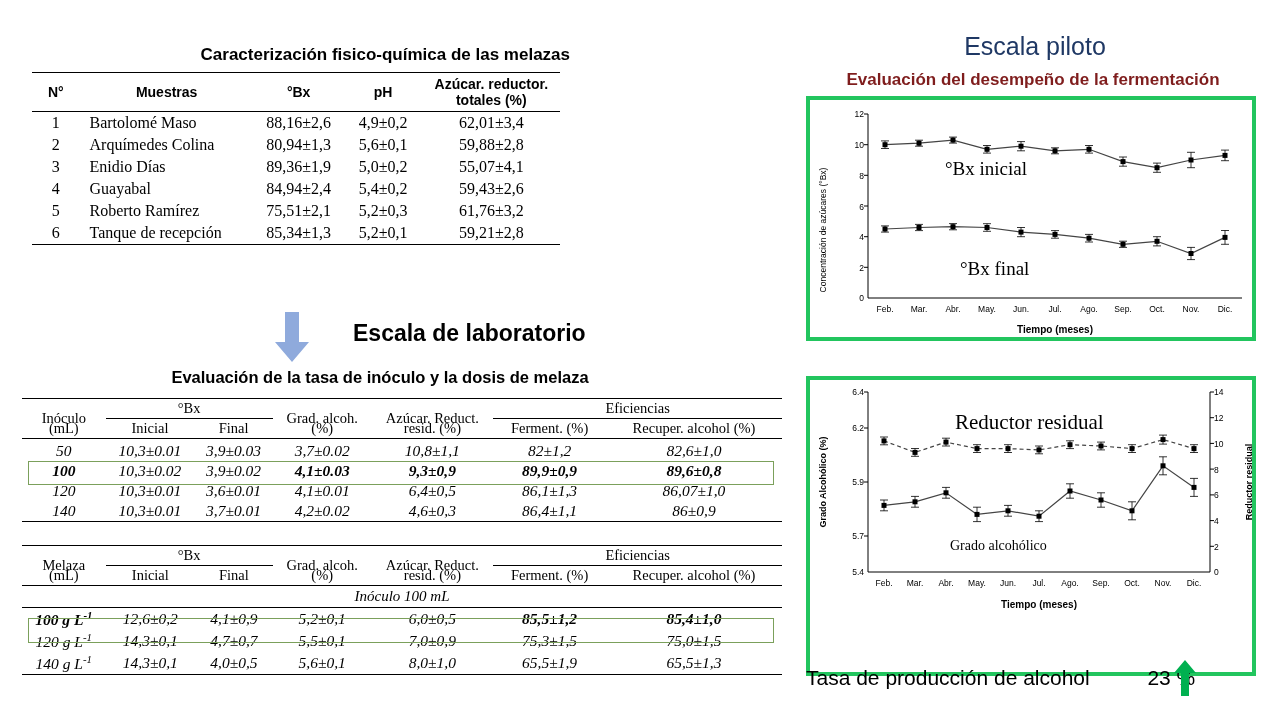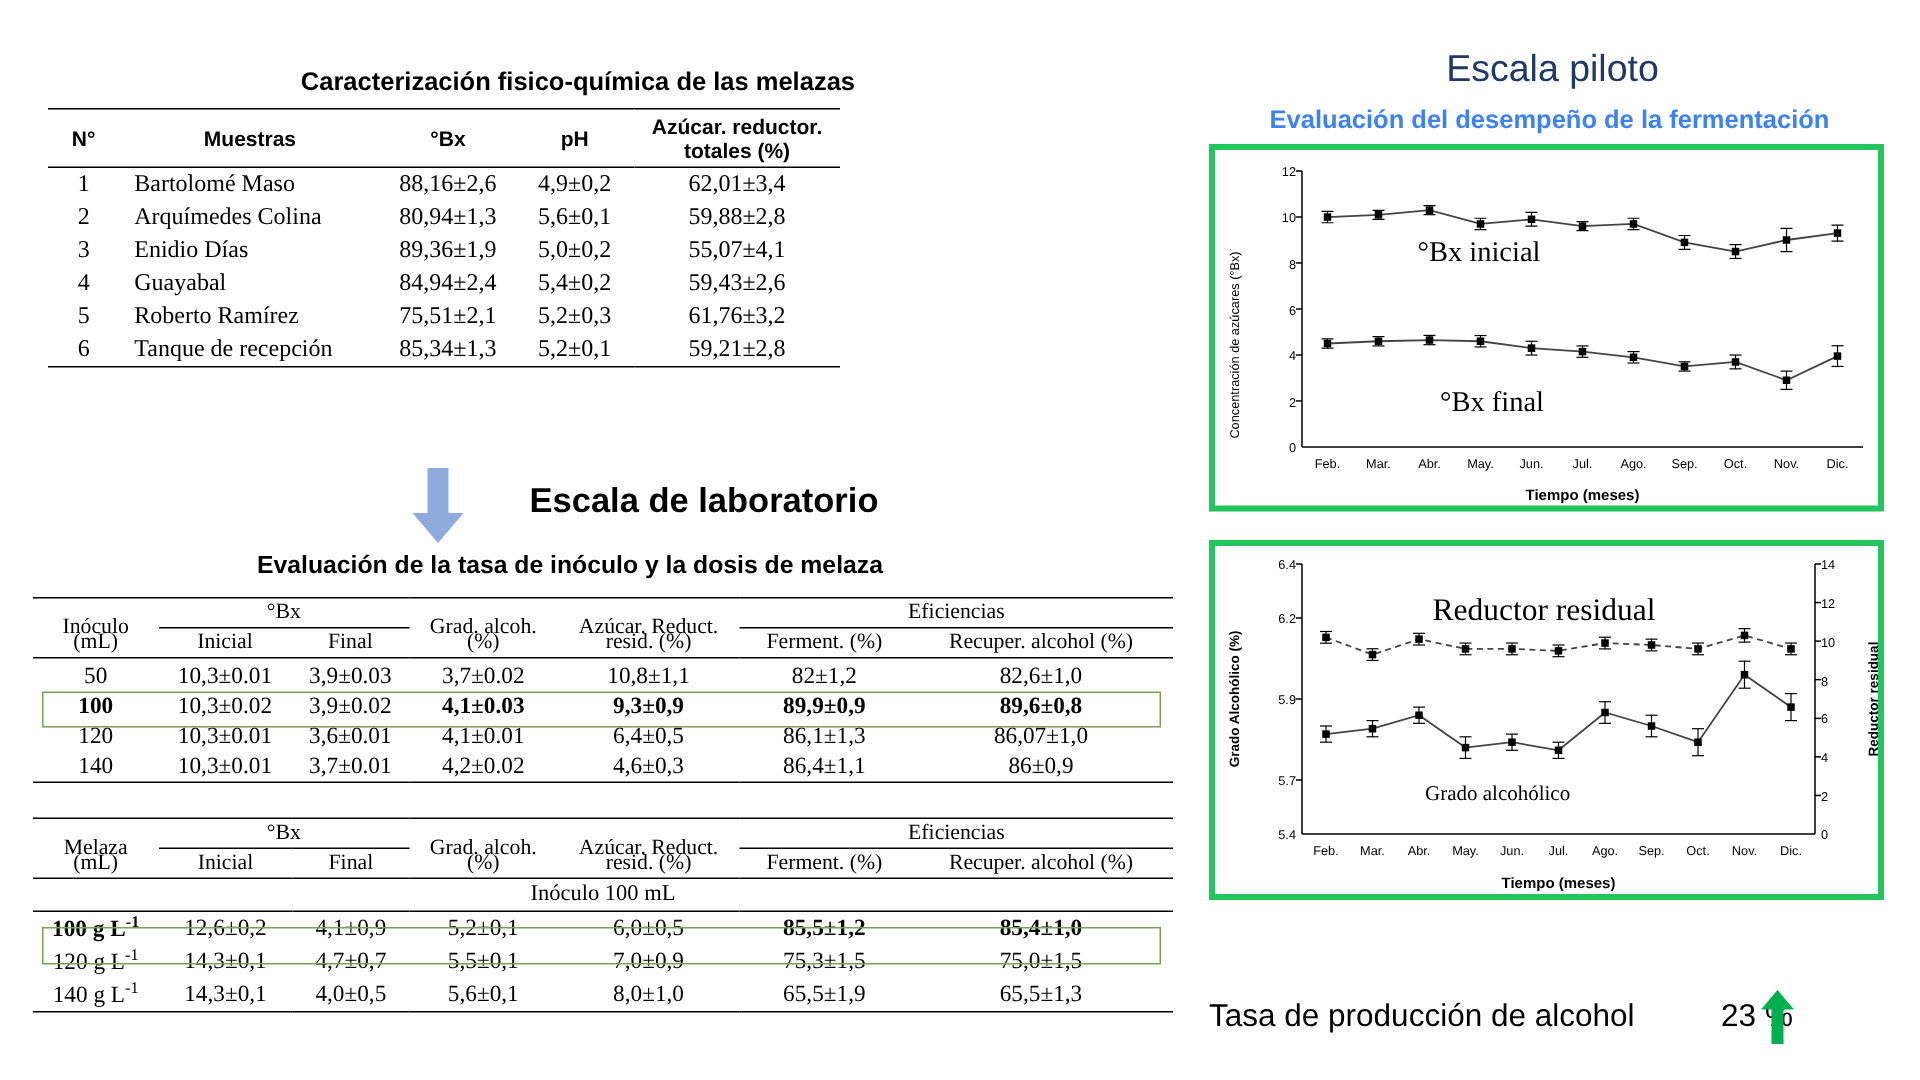--- a/index.html
+++ b/index.html
@@ -58,43 +58,43 @@
   }
 
   
   .tbl2 { position:absolute; font-size:15px; }
   .tbl2 table { width:100%; border-collapse:collapse; }
   .tbl2 th, .tbl2 td { text-align:center; padding:1px 2px; }
   .tbl2 thead th { font-size:14.5px; font-weight:normal; }
   .tbl2 .topline  { border-top:1.3px solid #000; }
   .tbl2 .botline  { border-bottom:1.3px solid #000; }
   .tbl2 .halfline { border-bottom:1px solid #000; }
-  .tbl2 td { font-size:15.5px; }
+  .tbl2 td { font-size:15.5px;font-style:italic; }
   .tbl2 tr.hl td { font-weight:bold; }
   .hlbox {
     position:absolute; border:1px solid #7ba05b;
   }
 
   #table2 { left:22px; top:398px; width:760px; }
   #table3 { left:22px; top:545px; width:760px; }
 
   #pilot-title {
     position:absolute; left:790px; top:32px; width:490px; text-align:center;
     font-size:25px; color:#1f3864;
     font-family:"Liberation Sans", sans-serif;
   }
   #pilot-sub {
     position:absolute; left:785px; top:70px; width:496px; text-align:center;
-    font-size:17px; color:#3b82f6;
+    font-size:17px; color:#7f1d1d;
     font-family:"Liberation Sans", sans-serif; font-weight:bold;
   }
 
   .chartbox { position:absolute; border:4px solid #22c55e; background:#fff; }
   #chart1 { left:806px; top:96px;  width:450px; height:245px; }
-  #chart2 { left:806px; top:360px; width:450px; height:240px; }
+  #chart2 { left:806px; top:376px; width:450px; height:300px; }
   .curvelab {
     position:absolute; font-family:"Liberation Serif", serif;
   }
 
   #bottom-note {
     position:absolute; left:806px; top:666px; width:470px;
     font-size:21px; font-family:Liberation Sans, sans-serif;
   }
   #green-up {
     position:absolute; left:1174px; top:660px; width:22px; height:36px;

